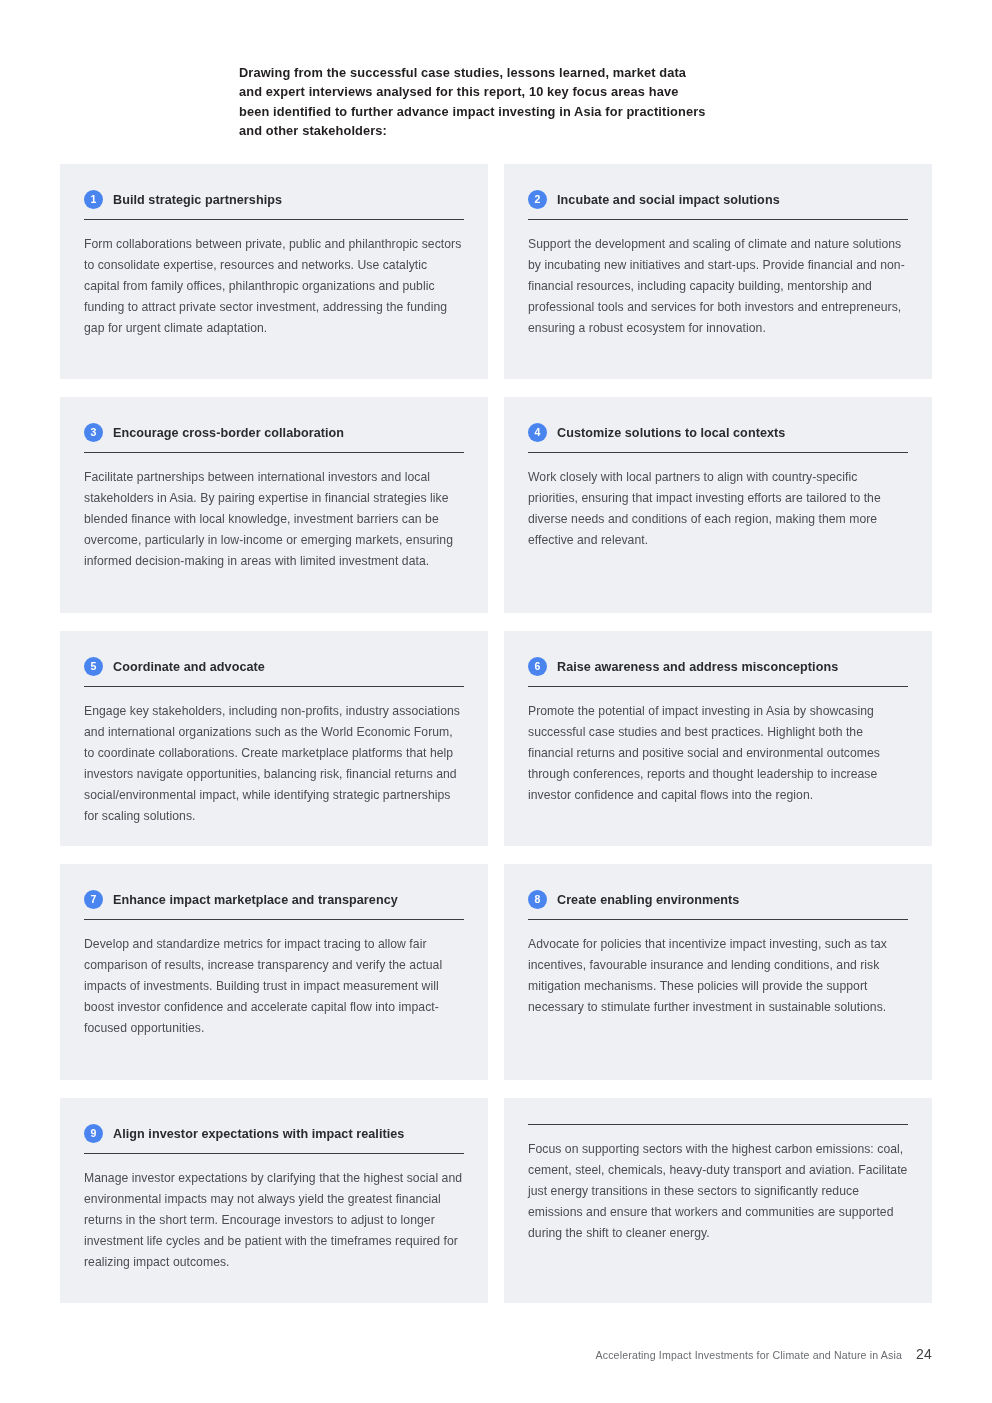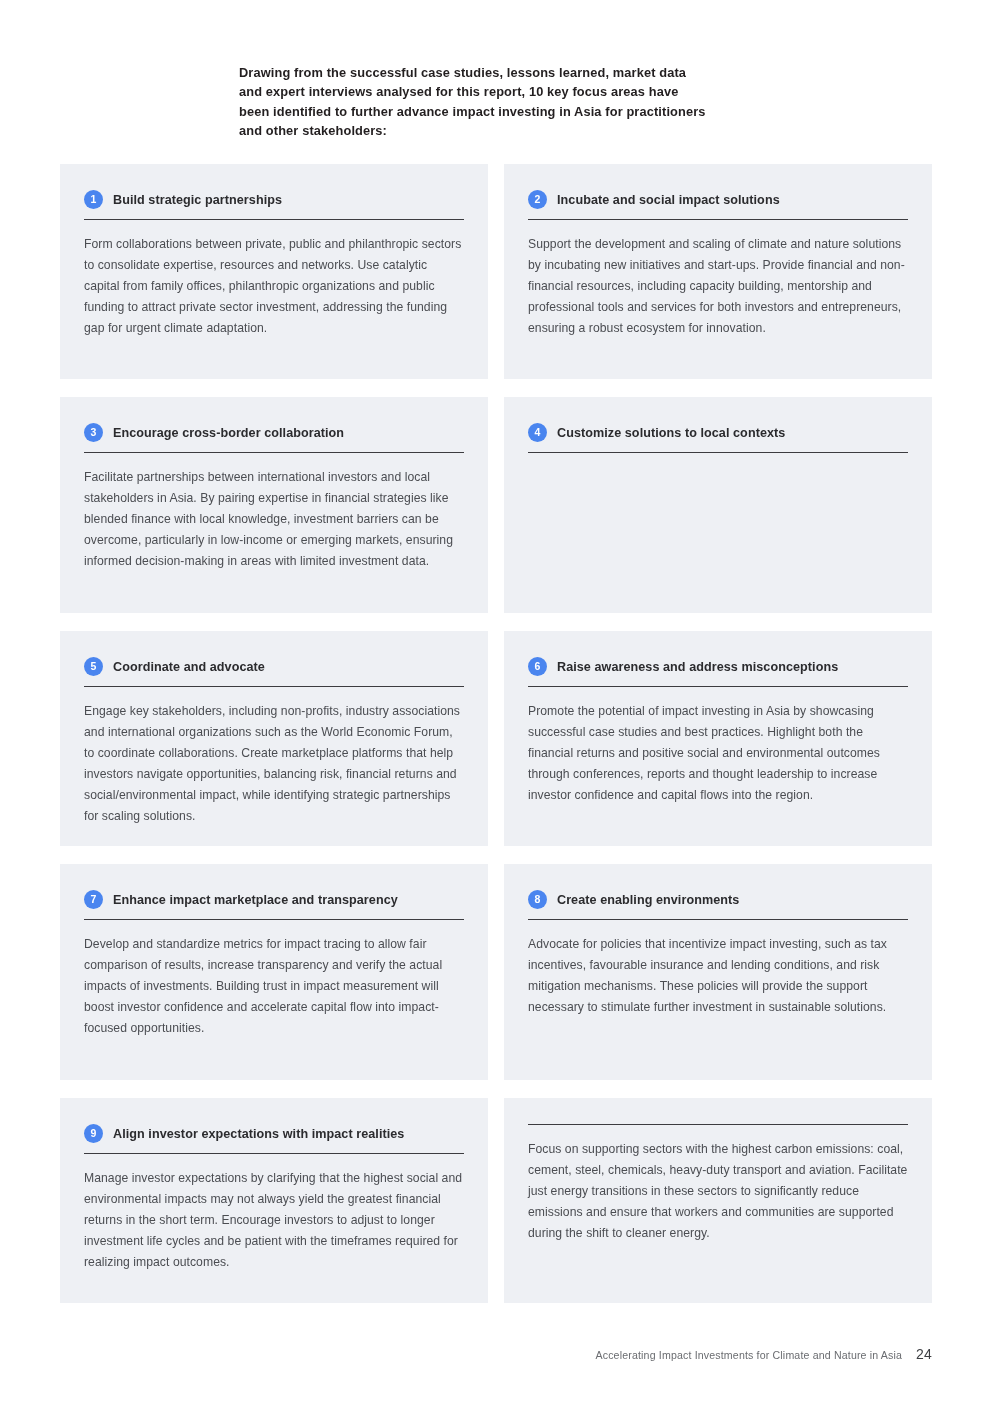--- a/index.html
+++ b/index.html
@@ -154,20 +154,21 @@
       <div class="divider"></div>
       <div class="card-body">Facilitate partnerships between international investors and local stakeholders in Asia. By pairing expertise in financial strategies like blended finance with local knowledge, investment barriers can be overcome, particularly in low-income or emerging markets, ensuring informed decision-making in areas with limited investment data.</div>
     </div>
 
     <div class="card r2">
       <div class="card-head">
         <span class="badge">4</span>
         <span class="card-title">Customize solutions to local contexts</span>
       </div>
       <div class="divider"></div>
+      <div class="card-body">Work closely with local partners to align with country-specific priorities, ensuring that impact investing efforts are tailored to the diverse needs and conditions of each region, making them more effective and relevant.</div>
     </div>
 
     <div class="card r3">
       <div class="card-head">
         <span class="badge">5</span>
         <span class="card-title">Coordinate and advocate</span>
       </div>
       <div class="divider"></div>
       <div class="card-body">Engage key stakeholders, including non-profits, industry associations and international organizations such as the World Economic Forum, to coordinate collaborations. Create marketplace platforms that help investors navigate opportunities, balancing risk, financial returns and social/environmental impact, while identifying strategic partnerships for scaling solutions.</div>
     </div>

